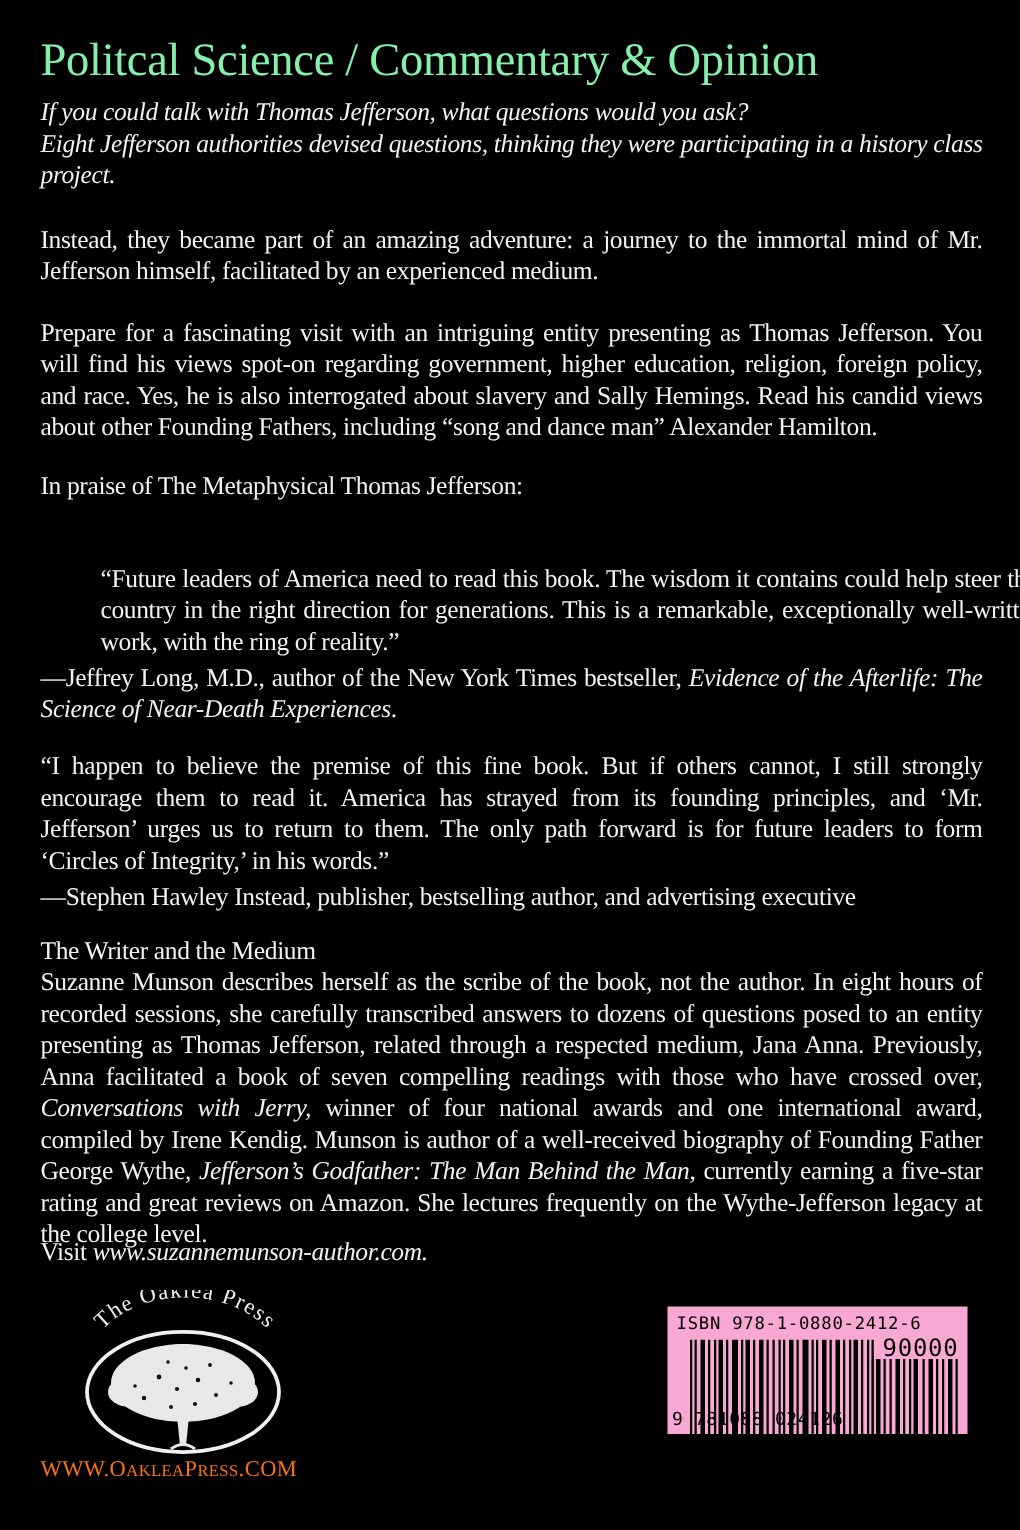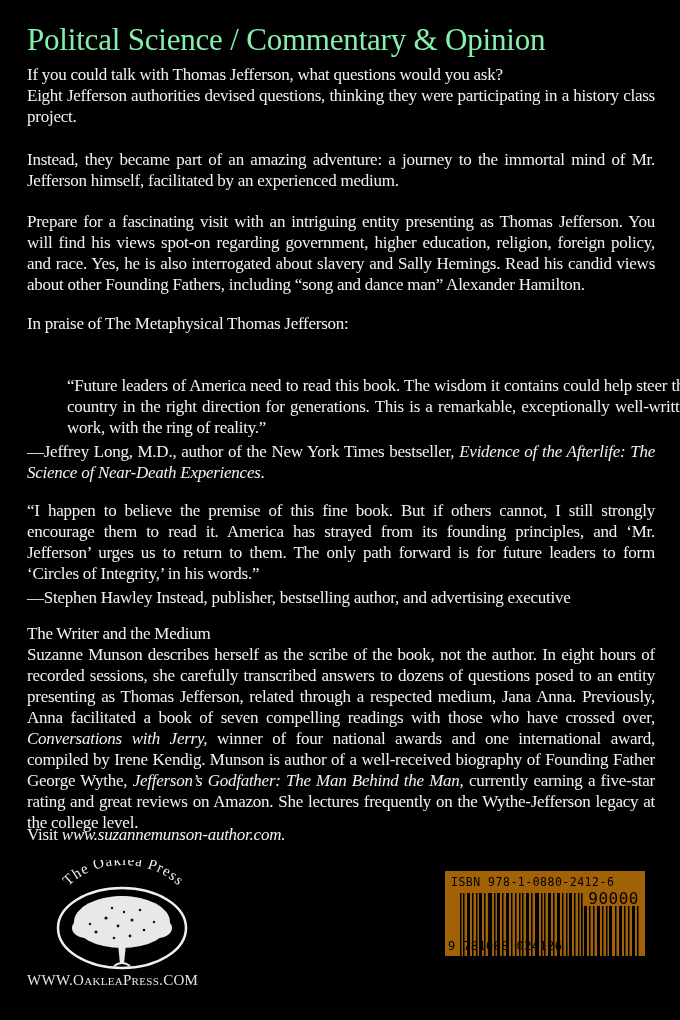--- a/index.html
+++ b/index.html
@@ -4,35 +4,35 @@
 <style>
   html, body { margin:0; padding:0; background:#000; }
   body { width:680px; height:1020px; overflow:hidden; position:relative;
          font-family:"Liberation Serif", "DejaVu Serif", serif; color:#f2f2f2; }
   .page { position:absolute; left:27px; top:0; width:628px; }
   h1 { font-weight:normal; font-size:31px; margin:0; position:absolute; top:22px; left:0; white-space:nowrap; letter-spacing:-0.2px; color:#86efac; }
   .p { position:absolute; left:0; width:628px; font-size:17px; line-height:21px; margin:0; text-align:justify; letter-spacing:-0.25px; }
   .p.last-left { text-align-last:left; }
   .p i { font-style:italic; }
   .logo { position:absolute; left:44px; top:860px; width:155px; height:110px; }
-  .logo-url { position:absolute; left:27px; top:972px; font-size:15px; letter-spacing:0.3px; font-variant:small-caps; color:#e5e5e5; }
-  .barcode { position:absolute; left:445px; top:871px; width:200px; height:85px; background:#a16207; }
+  .logo-url { position:absolute; left:27px; top:972px; font-size:15px; letter-spacing:0.3px; font-variant:small-caps; color:#f97316; }
+  .barcode { position:absolute; left:445px; top:871px; width:200px; height:85px; background:#f9a8d4; }
   .isbn-top { position:absolute; left:6px; top:4px; font-family:"DejaVu Sans Mono", monospace; font-size:11.5px; color:#000; letter-spacing:0.5px; white-space:nowrap; }
   .price { position:absolute; right:6px; top:18px; font-family:"DejaVu Sans Mono", monospace; font-size:16px; color:#000; letter-spacing:0.5px; }
   .isbn-bottom { position:absolute; left:3px; bottom:3px; font-family:"DejaVu Sans Mono", monospace; font-size:12px; color:#000; white-space:nowrap; letter-spacing:0.4px;text-align:center; }
   .bars-main { position:absolute; left:15px; top:22px; width:130px; height:86px; }
   .bars-addon { position:absolute; left:136px; top:35px; width:58px; height:60px; }
 </style>
 </head>
 <body>
 
 <div class="page">
   <h1>Politcal Science / Commentary &amp; Opinion</h1>
 
-  <p class="p last-left" style="top:64px;">
+  <p class="p last-left" style="top:64px;font-style:italic;">
     <span>If you could talk with Thomas Jefferson, what questions would you ask?</span><br>
     <span>Eight Jefferson authorities devised questions, thinking they were participating in a history class project.</span>
   </p>
 
   <p class="p last-left" style="top:149px;">Instead, they became part of an amazing adventure: a journey to the immortal mind of Mr. Jefferson himself, facilitated by an experienced medium.</p>
 
   <p class="p last-left" style="top:211px;">Prepare for a fascinating visit with an intriguing entity presenting as Thomas Jefferson.  You will find his views spot-on regarding government, higher education, religion, foreign policy, and race.  Yes, he is also interrogated about slavery and Sally Hemings.  Read his candid views about other Founding Fathers, including “song and dance man” Alexander Hamilton.</p>
 
   <p class="p" style="top:313px;">In praise of The Metaphysical Thomas Jefferson:</p>
 

